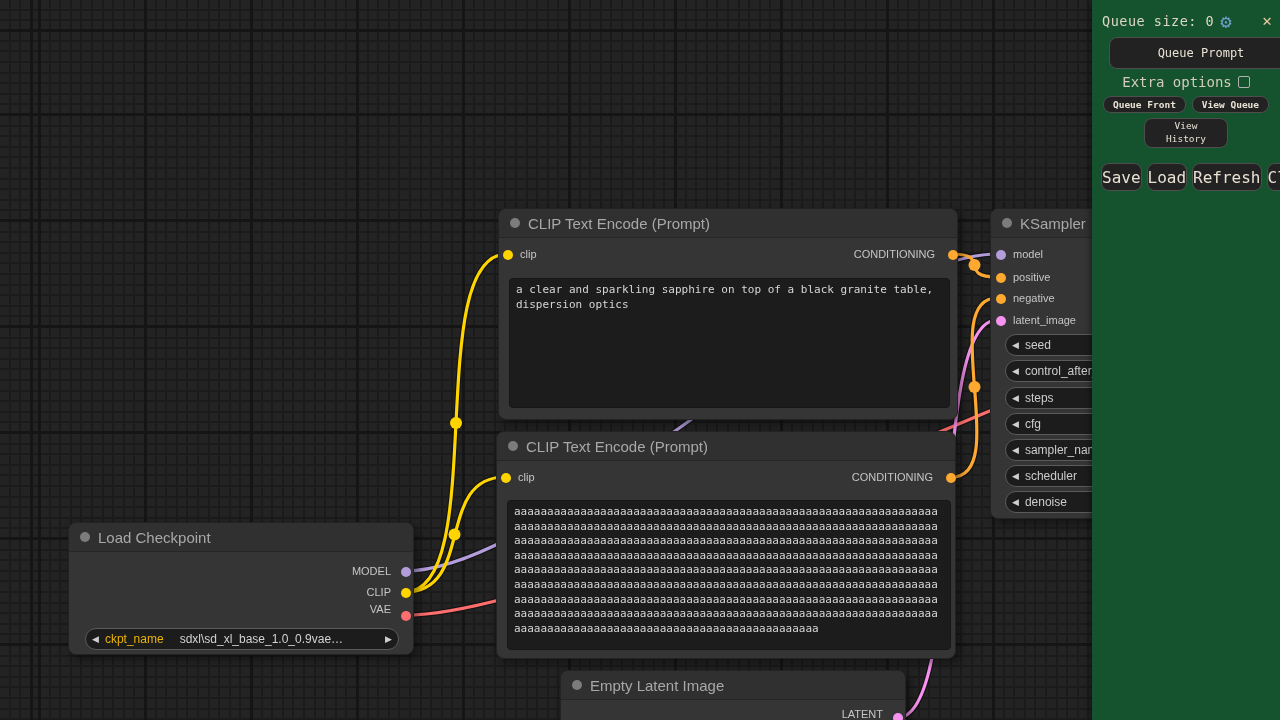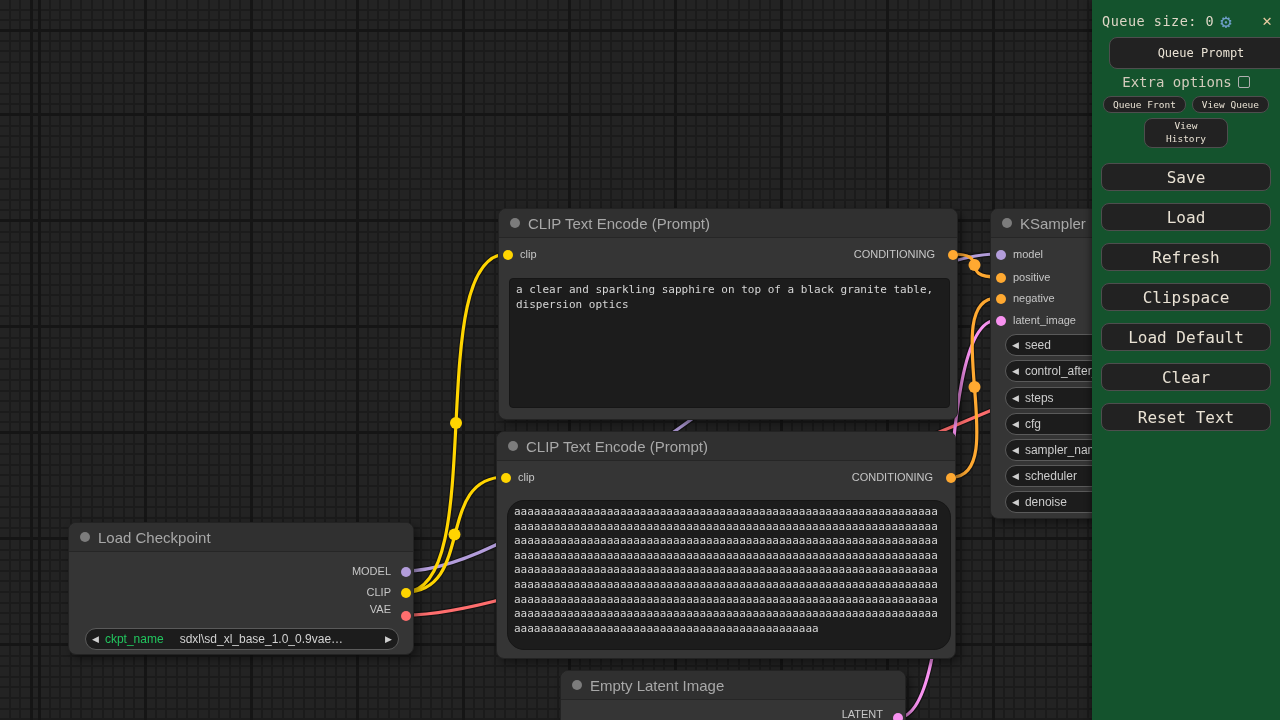--- a/index.html
+++ b/index.html
@@ -46,30 +46,30 @@
   .p-latent { background:#f892f0; }
   .slot-label { position:absolute; color:#c6c6c6; font-size:11px; white-space:nowrap; }
   .slot-label.right { text-align:right; }
 
   .ta {
     position:absolute; background:#1c1c1c; border:1px solid #161616; border-radius:4px;
     color:#d6d6d6; font-family:"DejaVu Sans Mono", monospace;
     font-size:11px; line-height:14.6px; padding:4px 6px; overflow:hidden;
   }
   .ta.wrap-words { white-space:pre-wrap; }
-  .ta.wrap-all { word-break:break-all;border-radius:17px; }
+  .ta.wrap-all { word-break:break-all; }
 
   .widget {
     position:absolute; height:22px; background:#1c1c1c;
     border:1px solid #5a5a5a; border-radius:11px;
     display:flex; align-items:center; overflow:hidden;
     color:#cccccc; font-size:12px; white-space:nowrap;
   }
   .warr { color:#cfcfcf; font-size:9px; padding:0 6px; flex:0 0 auto; }
-  .wlabel { color:#22c55e; }
+  .wlabel { color:#eab308; }
   .wvalue { color:#d2d2d2; }
   .widget .spacer { flex:1; }
 
   
   #sidebar {
     position:absolute; left:1092px; top:0; width:188px; height:720px; z-index:10;
     background:#14532d; box-shadow:-2px 0 6px rgba(0,0,0,.4);
     font-family:"DejaVu Sans Mono", monospace; color:#ded6c6;
   }
   .sb-queue-row { position:absolute; left:10px; top:9px; width:170px; height:24px;
@@ -81,25 +81,25 @@
     background:#222222; border:1px solid #4e4e4e; border-radius:8px;
     color:#e9e2d4; font-family:"DejaVu Sans Mono", monospace;
     display:flex; align-items:center; justify-content:center; cursor:pointer;
   }
   #queue-prompt { position:absolute; left:17px; top:37px; width:184px; height:32px; font-size:12px; }
   .sb-extra { position:absolute; left:0; top:74px; width:188px; height:16px;
     display:flex; align-items:center; justify-content:center; gap:6px;
     font-size:14px; color:#d3cbbc; }
   .checkbox { width:12px; height:12px; border:1px solid #b0b0b0; border-radius:2px; background:transparent; }
   .sb-small-row { position:absolute; left:0; top:96px; width:188px; display:flex; justify-content:center; gap:6px; }
-  .sb-small { font-size:9.5px; height:17px; padding:0 9px; border-radius:8px; }
+  .sb-small { font-size:9.5px; height:17px; padding:0 9px; border-radius:8px;font-weight:bold; }
   #view-history { position:absolute; left:52px; top:118px; width:84px; height:30px;
     font-size:9.5px; line-height:1.35; text-align:center; flex-direction:column;align-items:center; }
   #sb-stack { position:absolute; left:9px; top:163px; width:170px;
-    display:flex; flex-direction:column; gap:12px; }
+    display:flex; flex-direction:row; gap:5px; }
   #sb-stack .sb-btn { height:28px; font-size:16px; }
 </style>
 </head>
 <body>
 
 <svg id="wires" width="1280" height="720">
 
   <path class="under" d="M405,615 C605,615 1200,280 1400,280"></path>
   <path class="under" d="M405,571 C555,571 847,254 997,254"></path>
   <path class="under" d="M897,718 C967,718 927,320 997,320"></path>

